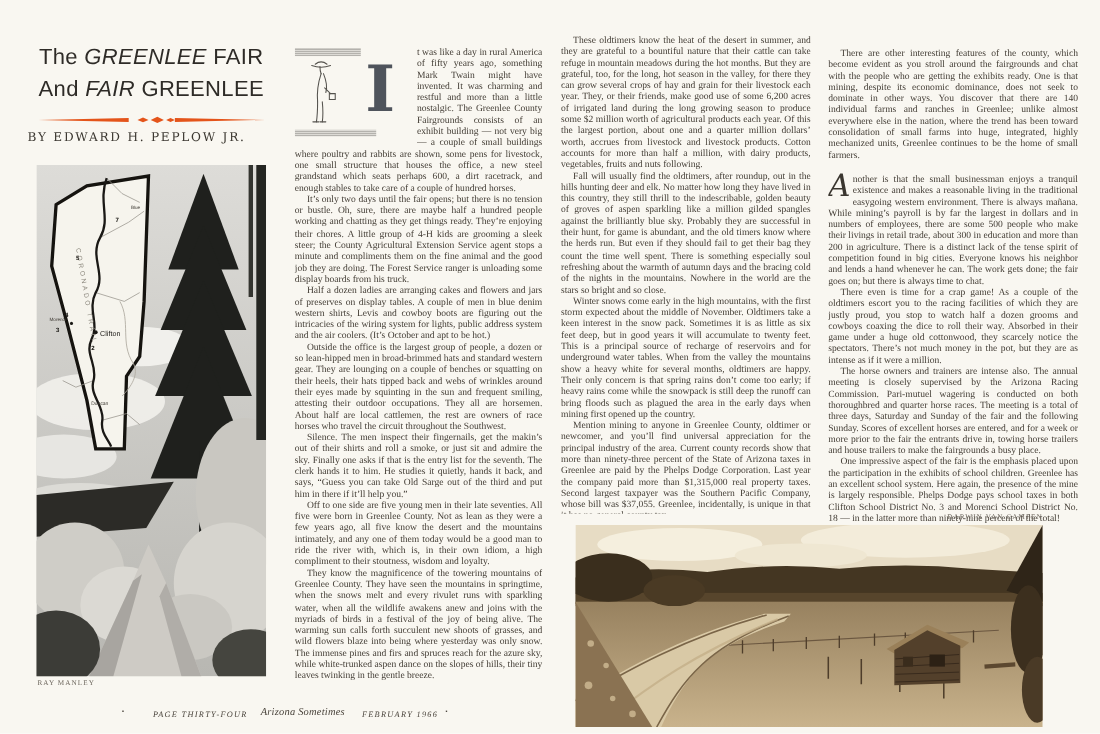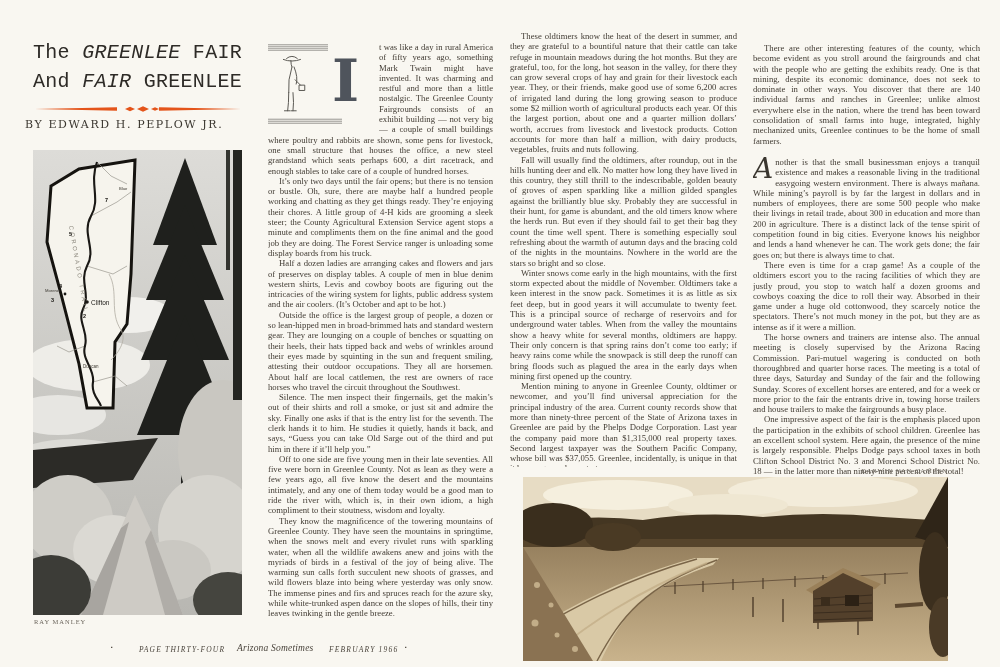--- a/index.html
+++ b/index.html
@@ -1,20 +1,20 @@
 <!DOCTYPE html>
 <html><head>
 <meta charset="utf-8">
 <style>
   html,body{margin:0;padding:0;}
   .page{position:relative;width:1000px;height:667px;background:#f9f7f1;overflow:hidden;
         font-family:"Liberation Serif",serif;color:#423c34;}
   
   .left-block{position:absolute;left:25px;top:38px;width:225px;}
-  .title{margin:0;text-align:center;font-family:Liberation Mono, monospace;font-size:20px;
+  .title{margin:0;text-align:center;font-family:Liberation Sans, sans-serif;font-size:20px;
          line-height:29px;color:#2e2b27;font-weight:500;letter-spacing:.3px;white-space:nowrap;}
   .title .it{font-style:italic;}
   .divider{display:block;margin:8px auto 4px auto;}
   .byline{margin:2px 0 0 0;text-align:left;font-family:"DejaVu Serif",serif;font-size:11px;
           letter-spacing:1.6px;color:#3a362f;white-space:nowrap;}
   .photo1{position:absolute;left:33px;top:150px;width:209px;height:465px;overflow:hidden;}
   .map-inset{position:absolute;left:39px;top:154px;width:102px;height:260px;}
   .credit{position:absolute;font-size:6.5px;letter-spacing:1px;color:#6d675e;
           font-family:"Liberation Serif",serif;}
   #credit-left{left:34px;top:618px;}

